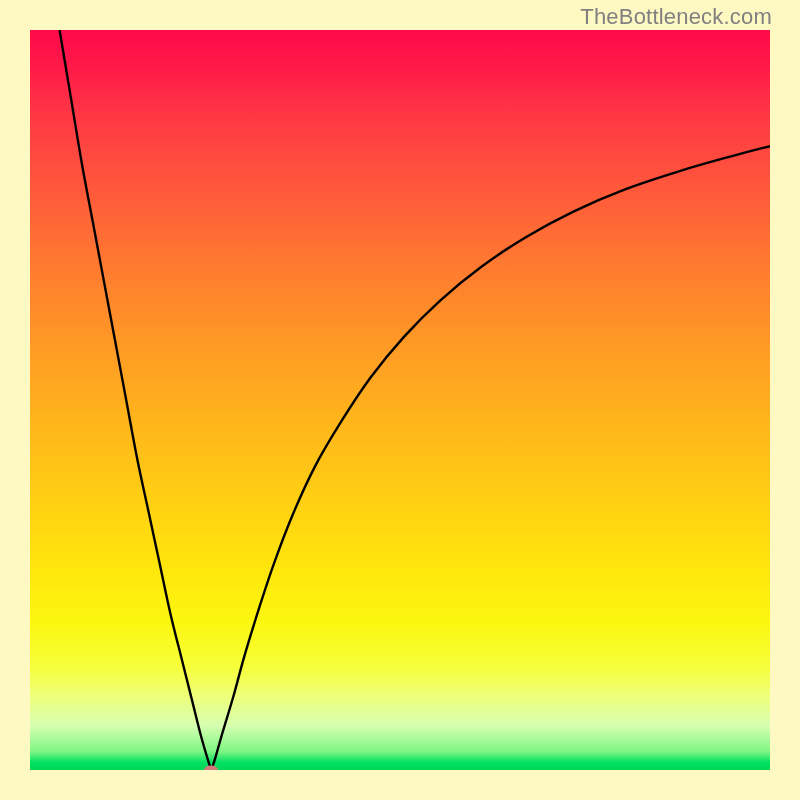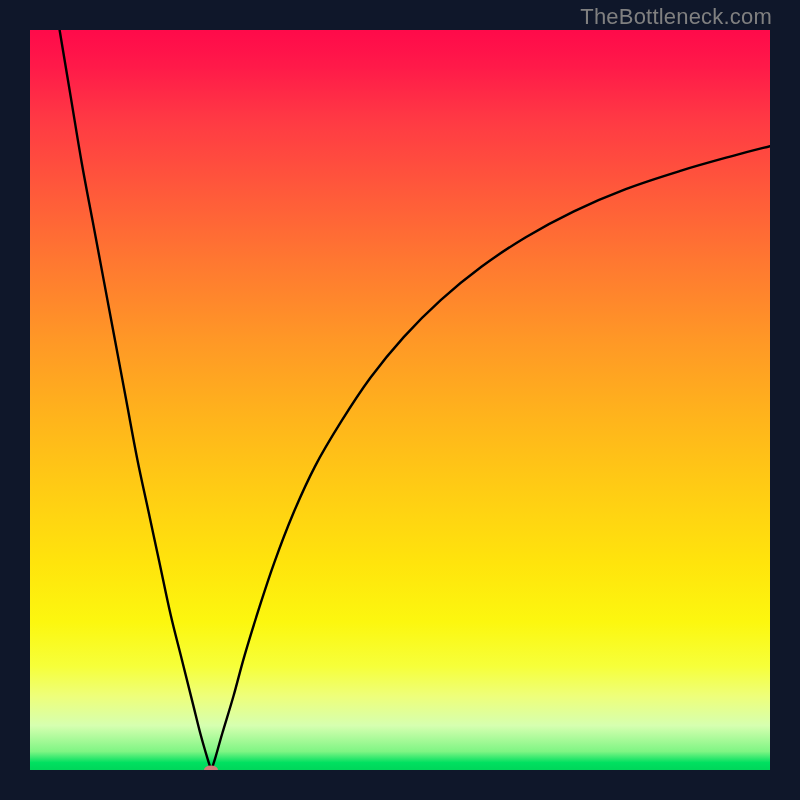--- a/index.html
+++ b/index.html
@@ -10,21 +10,21 @@
     background: #000;
     overflow: hidden;
     font-family: Arial, Helvetica, sans-serif;
   }
   .frame {
     position: absolute;
     top: 0;
     left: 0;
     width: 800px;
     height: 800px;
-    background: #0f172a;
+    background: #fef9c3;
   }
   .plot-area {
     position: absolute;
     top: 30px;
     left: 30px;
     width: 740px;
     height: 740px;
     overflow: hidden;
   }
   .gradient {

